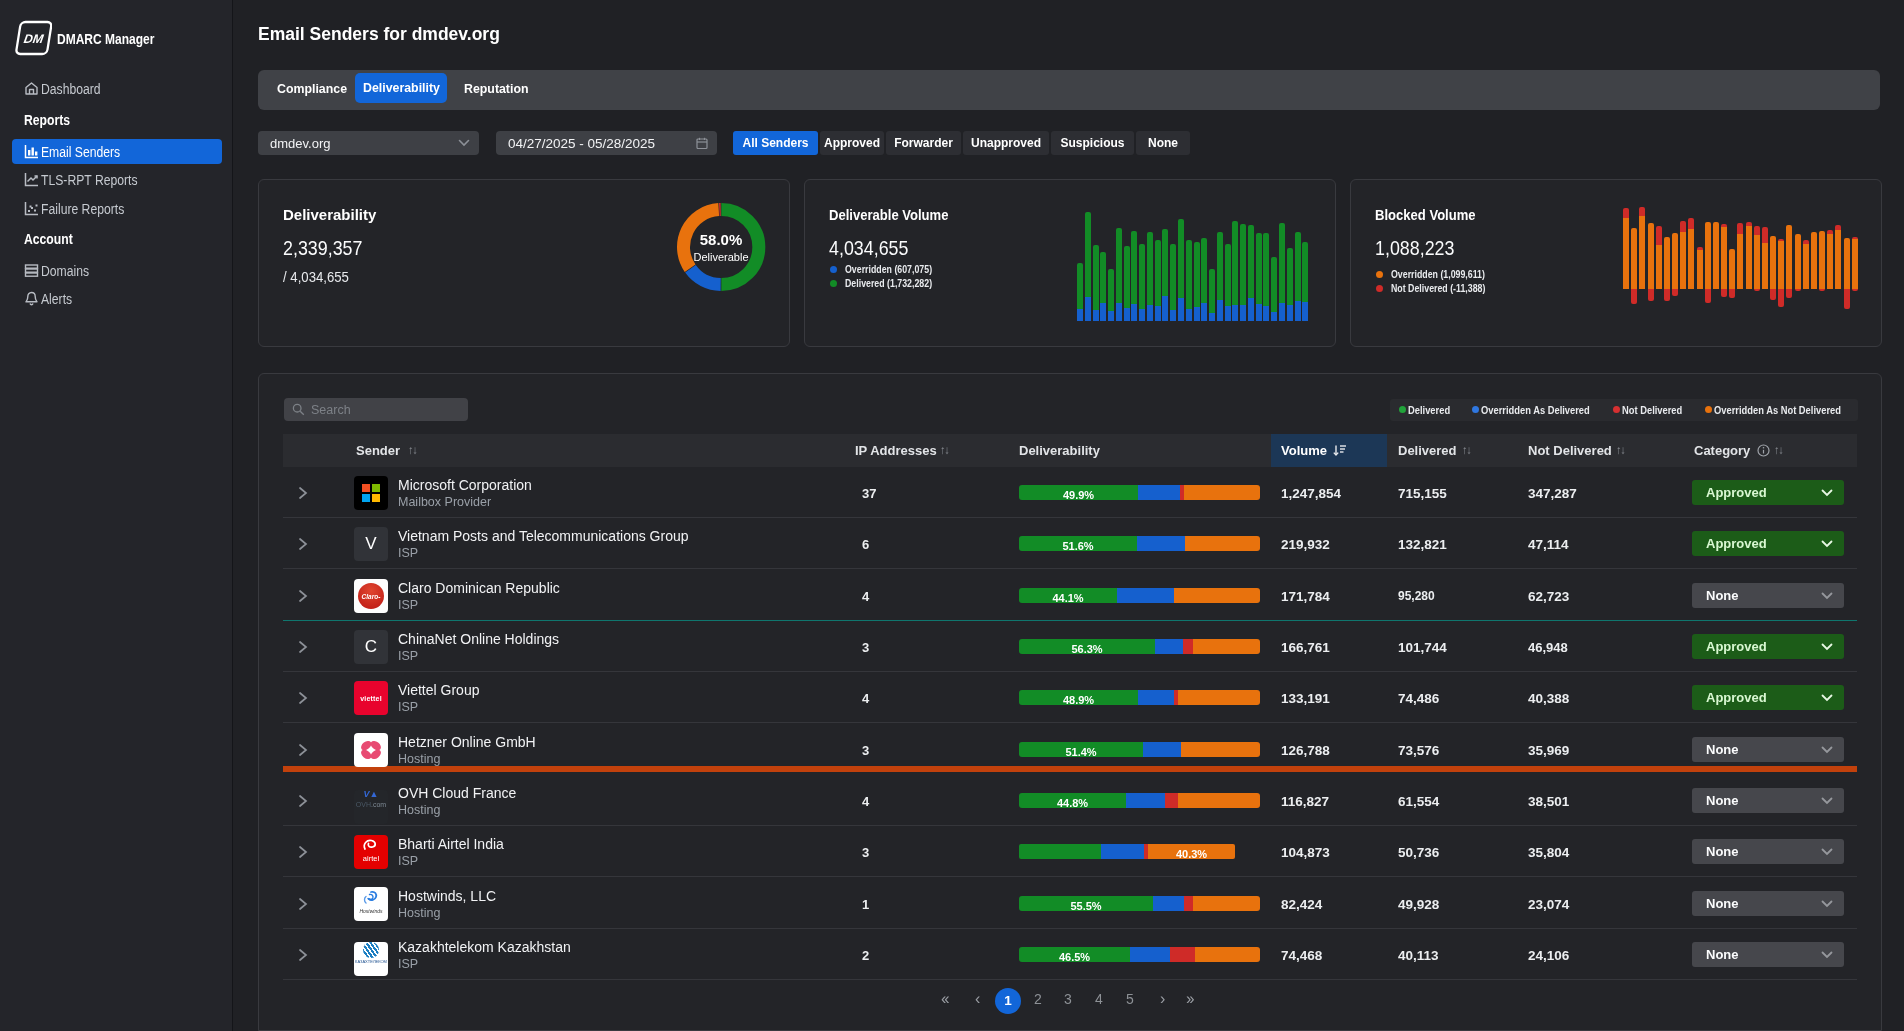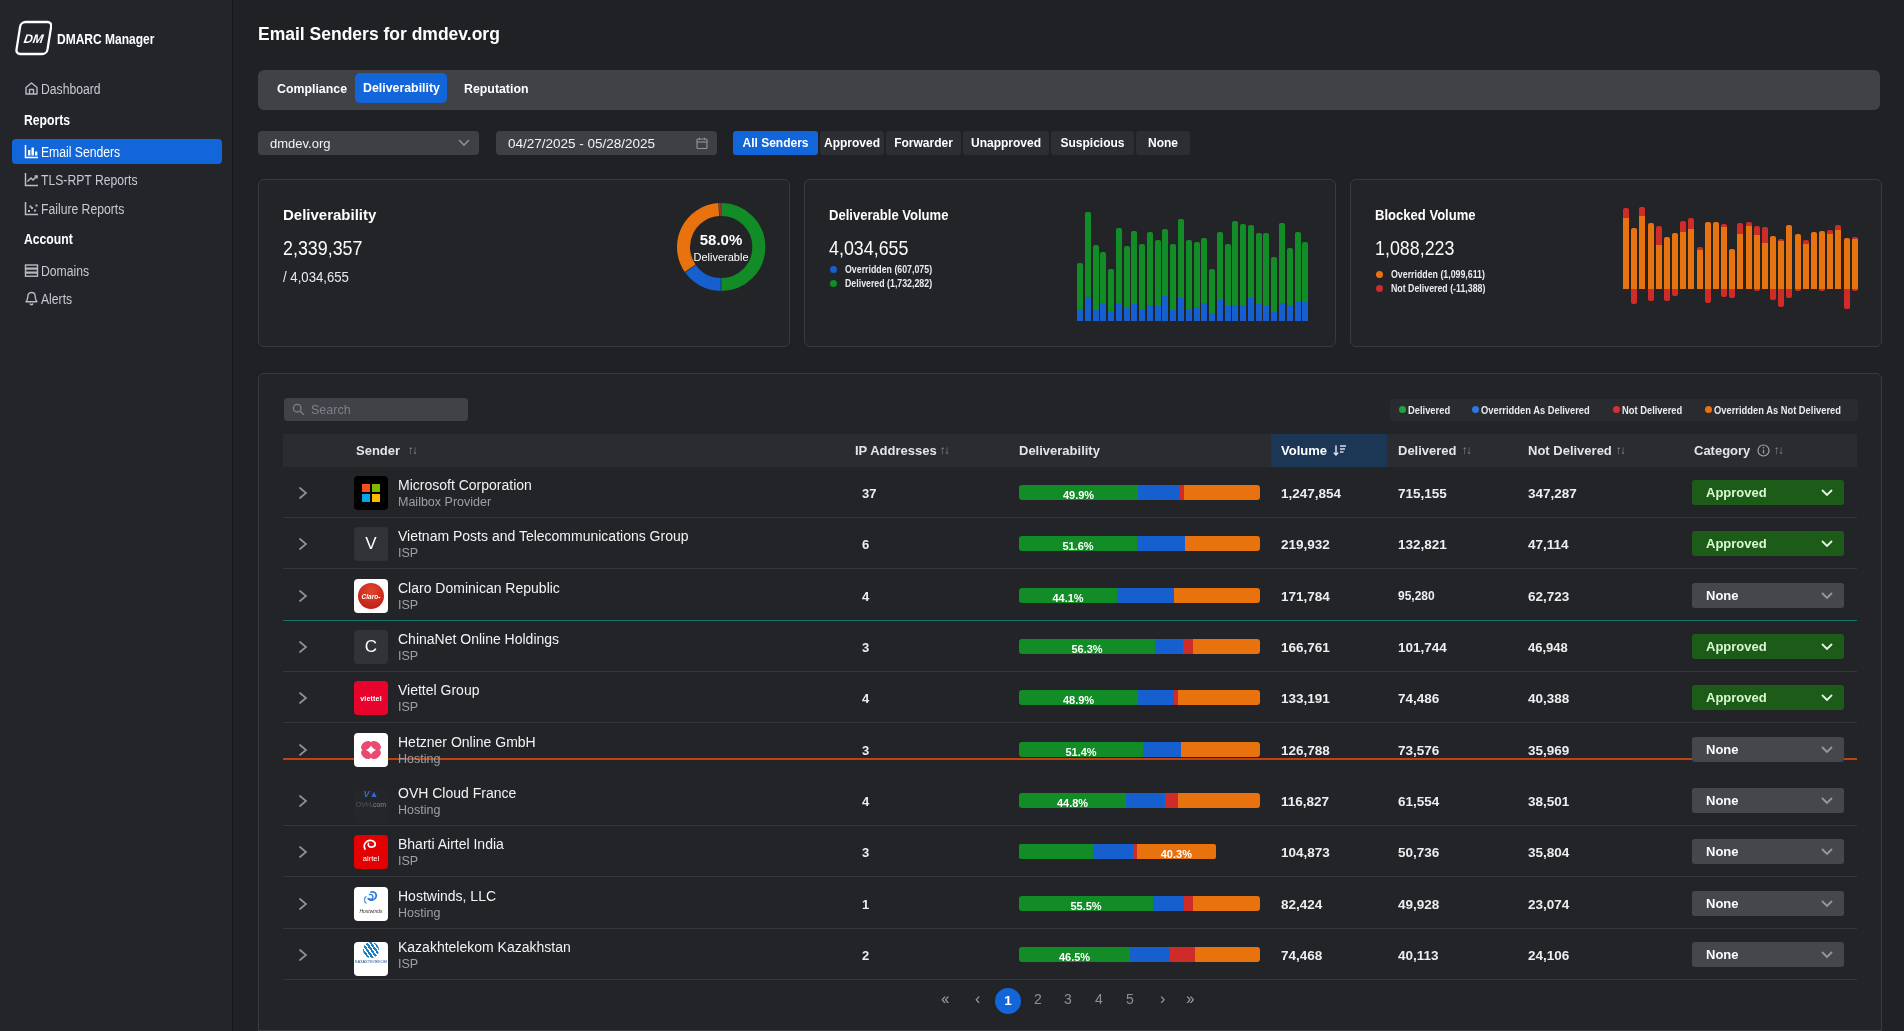--- a/index.html
+++ b/index.html
@@ -436,21 +436,21 @@
     <div style="position:absolute;left:998px;top:19px;font-size:13.5px;font-weight:bold;color:#eceef0">133,191</div>
     <div style="position:absolute;left:1115px;top:19px;font-size:13.5px;font-weight:bold;color:#eceef0">74,486</div>
     <div style="position:absolute;left:1245px;top:19px;font-size:13.5px;font-weight:bold;color:#eceef0">40,388</div>
     <div style="position:absolute;left:1409px;top:13px;width:152px;height:25px;border-radius:3px;background:#1c5c18;">
       <span style="position:absolute;left:14px;top:5px;font-size:13px;font-weight:bold;color:#d9f8d2">Approved</span>
       <svg width="12" height="8" style="position:absolute;right:11px;top:9px">
         <path d="M1.5 1.5 L6 6 L10.5 1.5" stroke="#e8f8e4" stroke-width="1.8" fill="none" stroke-linecap="round"></path>
       </svg>
     </div>
   </div>
-<div style="position:absolute;left:283px;top:724px;width:1574px;height:36px;border-bottom:2px solid #c2410c">
+<div style="position:absolute;left:283px;top:724px;width:1574px;height:48px;border-bottom:6px solid #c2410c">
     <svg width="10" height="14" style="position:absolute;left:15px;top:19px">
       <path d="M2 2 L8 7 L2 12" stroke="#8d9198" stroke-width="1.7" fill="none" stroke-linecap="round"></path>
     </svg>
     <div style="position:absolute;left:71px;top:9px">
       <div style="width:34px;height:34px;border-radius:4px;background:#fff;position:relative"><svg width="34" height="34">
           <g fill="#e84a72">
             <ellipse cx="12.2" cy="12.6" rx="5.8" ry="3.8" transform="rotate(-38 12.2 12.6)"></ellipse>
             <ellipse cx="21.8" cy="12.6" rx="5.8" ry="3.8" transform="rotate(38 21.8 12.6)"></ellipse>
             <ellipse cx="12.2" cy="21.4" rx="5.8" ry="3.8" transform="rotate(38 12.2 21.4)"></ellipse>
             <ellipse cx="21.8" cy="21.4" rx="5.8" ry="3.8" transform="rotate(-38 21.8 21.4)"></ellipse>
@@ -509,21 +509,21 @@
       <path d="M2 2 L8 7 L2 12" stroke="#8d9198" stroke-width="1.7" fill="none" stroke-linecap="round"></path>
     </svg>
     <div style="position:absolute;left:71px;top:9px">
       <div style="width:34px;height:34px;border-radius:4px;background:#e40000;position:relative;text-align:center"><svg width="20" height="13" style="margin-top:3px">
           <path d="M4 11 C1.5 6 6 1.5 10.5 2.5 C15 3.5 15.5 8 11.5 9 C8.5 9.7 6.5 7.5 7.5 5.5" stroke="#fff" stroke-width="1.7" fill="none" stroke-linecap="round"></path>
         </svg><div style="color:#fff;font-size:7.5px;line-height:7px;margin-top:0px">airtel</div></div>
     </div>
     <div style="position:absolute;left:115px;top:10px;font-size:14px;font-weight:500;color:#f2f3f5"><span style="white-space:nowrap">Bharti Airtel India</span></div>
     <div style="position:absolute;left:115px;top:28px;font-size:12.5px;color:#9aa0a8"><span style="white-space:nowrap">ISP</span></div>
     <div style="position:absolute;left:579px;top:19px;font-size:13px;font-weight:bold;color:#eceef0">3</div>
-    <div style="position:absolute;left:736px;top:18px;width:197px;height:15px;border-radius:2px;overflow:hidden;display:flex">
+    <div style="position:absolute;left:736px;top:18px;width:216px;height:15px;border-radius:2px;overflow:hidden;display:flex">
       <div style="width:91px;background:#128c26;text-align:center"></div>
       <div style="width:49px;background:#1560ce"></div>
       <div style="width:4px;background:#cf2b28"></div>
       <div style="width:97px;background:#e8720d;text-align:center"><span style="font-size:11px;font-weight:bold;color:#fff;line-height:15px;width:100%;text-align:center">40.3%</span></div>
     </div>
     <div style="position:absolute;left:998px;top:19px;font-size:13.5px;font-weight:bold;color:#eceef0">104,873</div>
     <div style="position:absolute;left:1115px;top:19px;font-size:13.5px;font-weight:bold;color:#eceef0">50,736</div>
     <div style="position:absolute;left:1245px;top:19px;font-size:13.5px;font-weight:bold;color:#eceef0">35,804</div>
     <div style="position:absolute;left:1409px;top:13px;width:152px;height:25px;border-radius:3px;background:#46474c;">
       <span style="position:absolute;left:14px;top:5px;font-size:13px;font-weight:bold;color:#fbfcfd">None</span>

